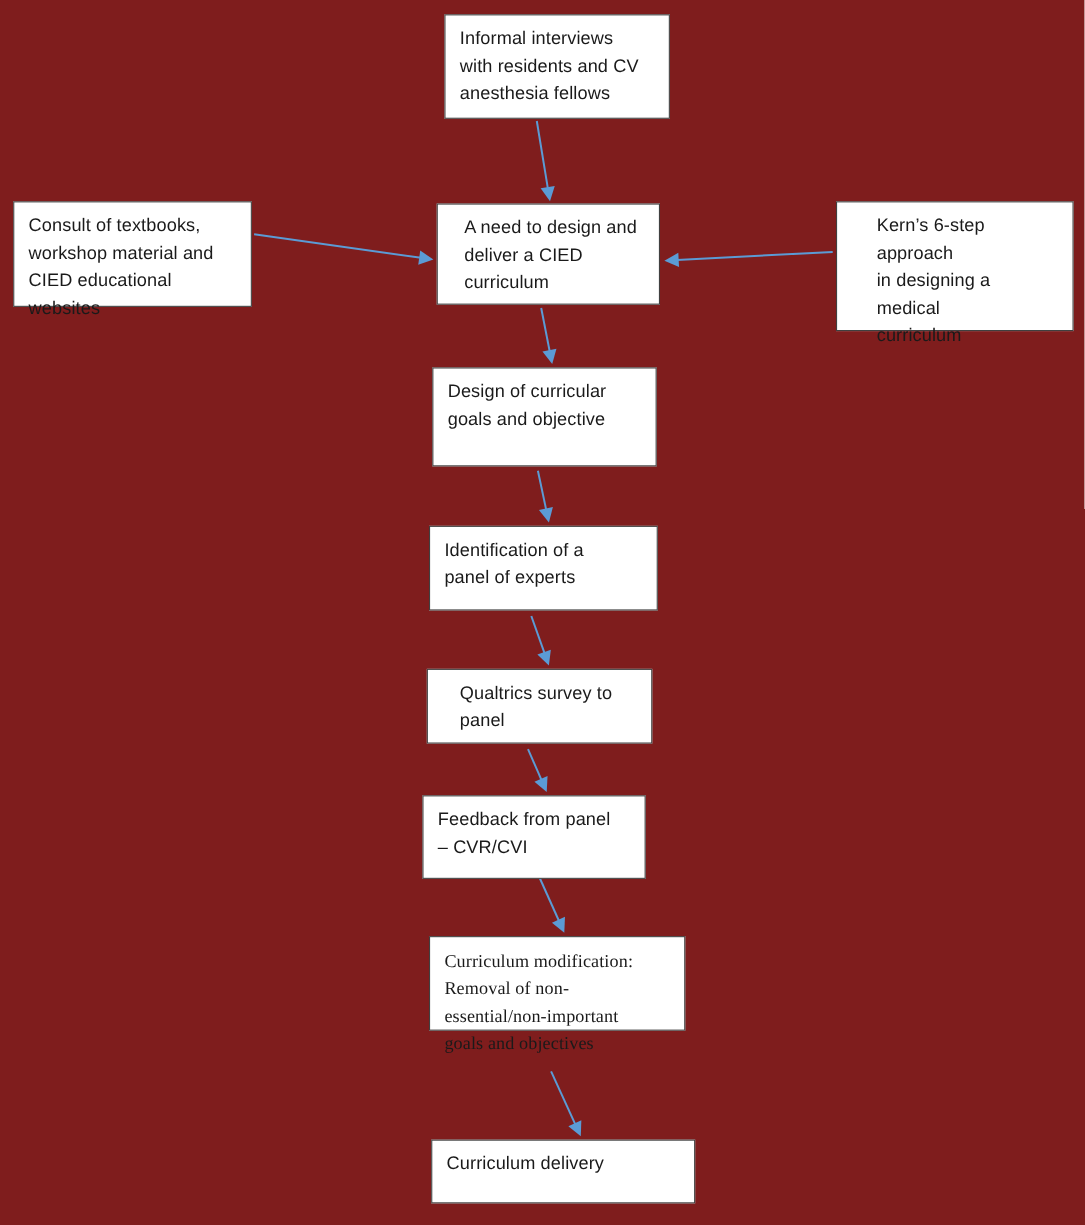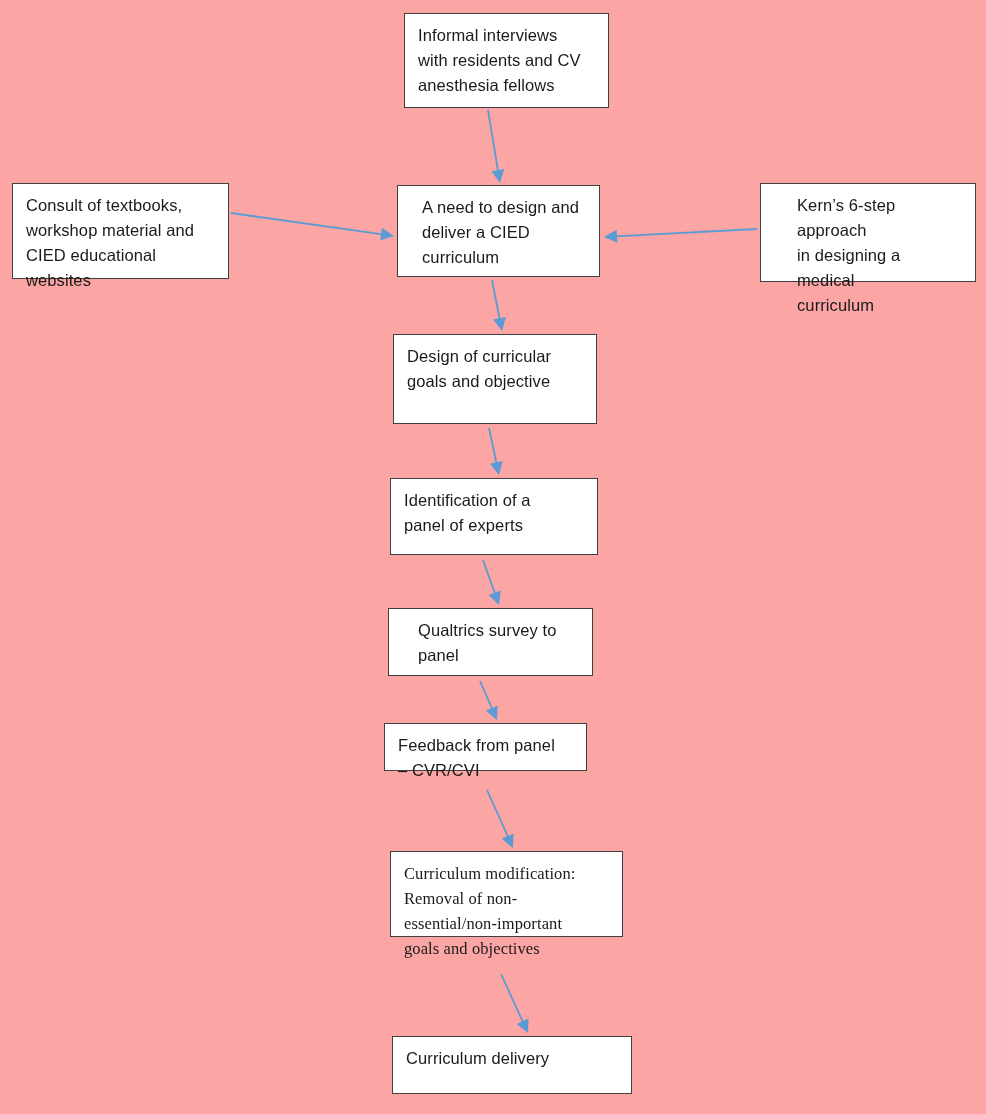--- a/index.html
+++ b/index.html
@@ -7,21 +7,21 @@
     padding: 0;
     background: #ffffff;
   }
   body {
     font-family: "Liberation Sans", sans-serif;
   }
   #canvas {
     position: relative;
     width: 986px;
     height: 1114px;
-    background: #fca5a5;
+    background: #7f1d1d;
     overflow: hidden;
   }
   #arrow-layer {
     position: absolute;
     left: 0;
     top: 0;
     width: 986px;
     height: 1114px;
     pointer-events: none;
   }
@@ -87,33 +87,33 @@
     </svg>
 
   <div id="node-layer">
       <div class="node" style="left: 404px; top: 13px; width: 205px; height: 95px; border-color: rgb(64, 64, 64); color: rgb(26, 26, 26);"><span class="node-text">Informal interviews
 with residents and CV
 anesthesia fellows</span></div>
       <div class="node" style="left: 12px; top: 183px; width: 217px; height: 96px; border-color: rgb(64, 64, 64); color: rgb(26, 26, 26);"><span class="node-text">Consult of textbooks,
 workshop material and
 CIED educational
 websites</span></div>
-      <div class="node" style="left: 760px; top: 183px; width: 216px; height: 99px; border-color: rgb(64, 64, 64); color: rgb(26, 26, 26); padding-left: 36px;"><span class="node-text">Kern’s 6-step approach
+      <div class="node" style="left: 760px; top: 183px; width: 216px; height: 118px; border-color: rgb(64, 64, 64); color: rgb(26, 26, 26); padding-left: 36px;"><span class="node-text">Kern’s 6-step approach
 in designing a medical
 curriculum</span></div>
       <div class="node" style="left: 397px; top: 185px; width: 203px; height: 92px; border-color: rgb(64, 64, 64); color: rgb(26, 26, 26); padding-left: 24px;"><span class="node-text">A need to design and
 deliver a CIED
 curriculum</span></div>
       <div class="node" style="left: 393px; top: 334px; width: 204px; height: 90px; border-color: rgb(64, 64, 64); color: rgb(26, 26, 26);"><span class="node-text">Design of curricular
 goals and objective</span></div>
       <div class="node" style="left: 390px; top: 478px; width: 208px; height: 77px; border-color: rgb(64, 64, 64); color: rgb(26, 26, 26);"><span class="node-text">Identification of a
 panel of experts</span></div>
       <div class="node" style="left: 388px; top: 608px; width: 205px; height: 68px; border-color: rgb(64, 64, 64); color: rgb(26, 26, 26); padding-left: 29px;"><span class="node-text">Qualtrics survey to
 panel</span></div>
-      <div class="node" style="left: 384px; top: 723px; width: 203px; height: 48px; border-color: rgb(64, 64, 64); color: rgb(26, 26, 26);"><span class="node-text">Feedback from panel
+      <div class="node" style="left: 384px; top: 723px; width: 203px; height: 76px; border-color: rgb(64, 64, 64); color: rgb(26, 26, 26);"><span class="node-text">Feedback from panel
 – CVR/CVI</span></div>
       <div class="node" style="left: 390px; top: 851px; width: 233px; height: 86px; border-color: rgb(64, 64, 64); color: rgb(26, 26, 26); font-family: Liberation Serif, serif;"><span class="node-text">Curriculum modification:
 Removal of non-
 essential/non-important
 goals and objectives</span></div>
       <div class="node" style="left: 392px; top: 1036px; width: 240px; height: 58px; border-color: rgb(64, 64, 64); color: rgb(26, 26, 26);"><span class="node-text">Curriculum delivery</span></div>
     </div>
 
 </div>
 

